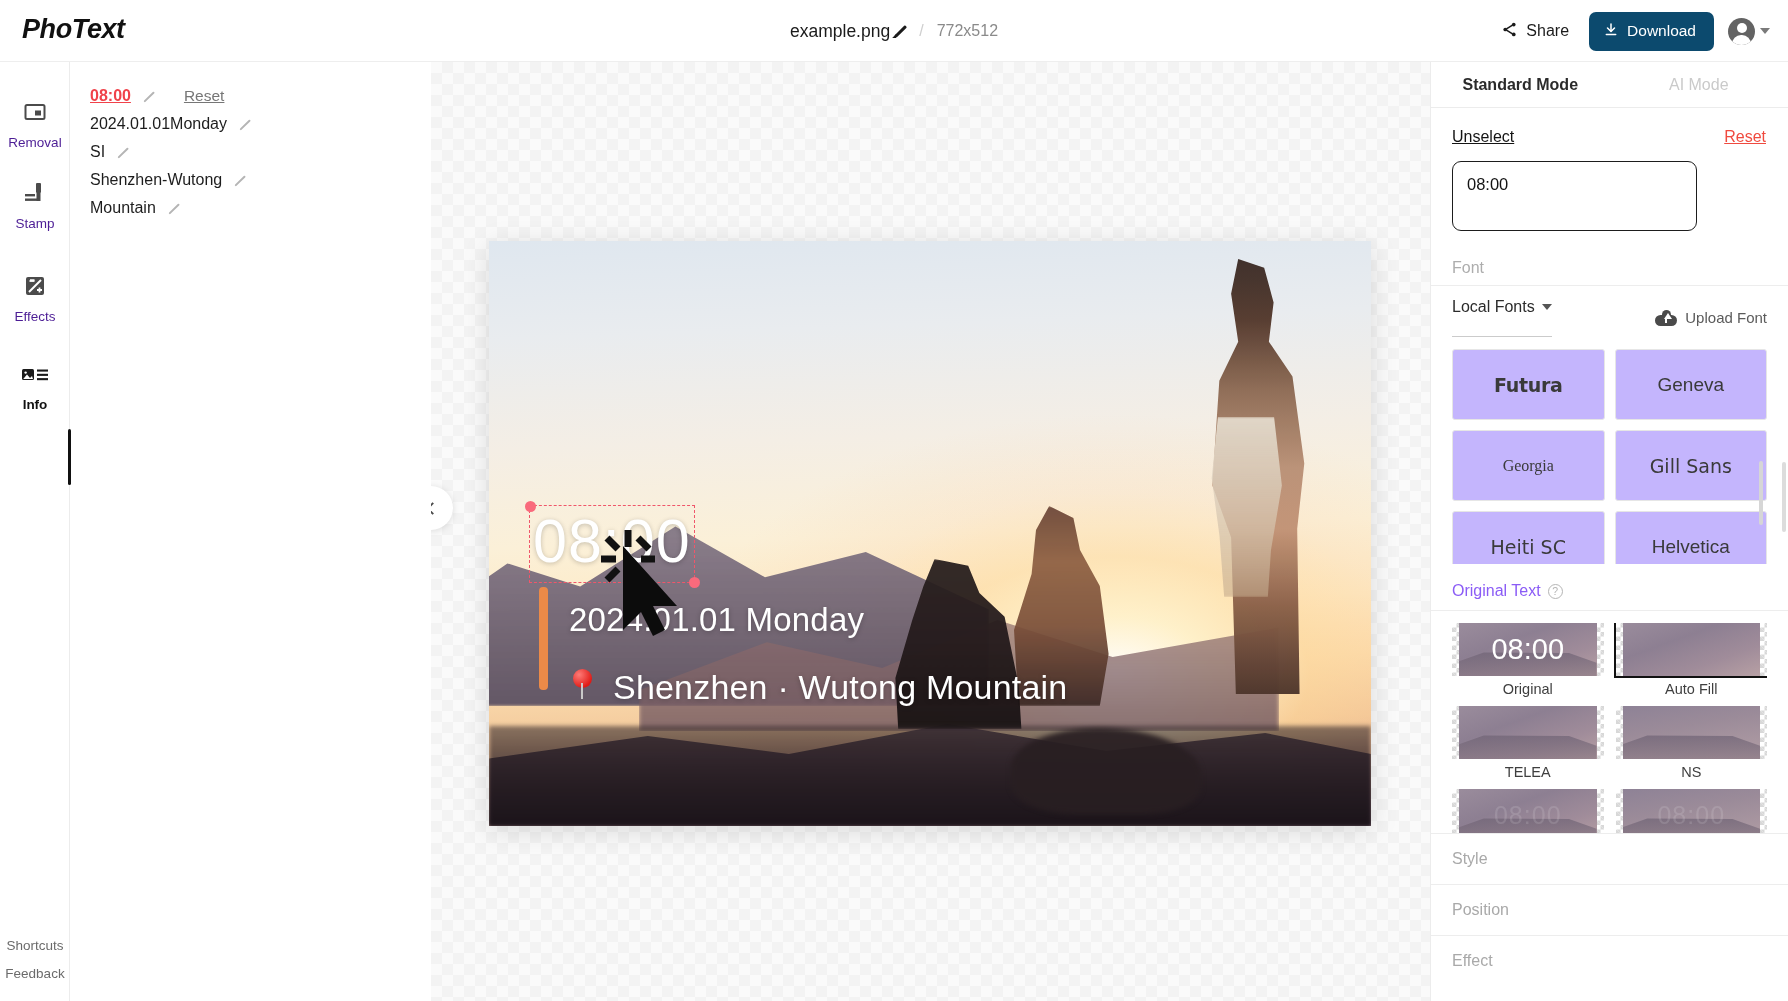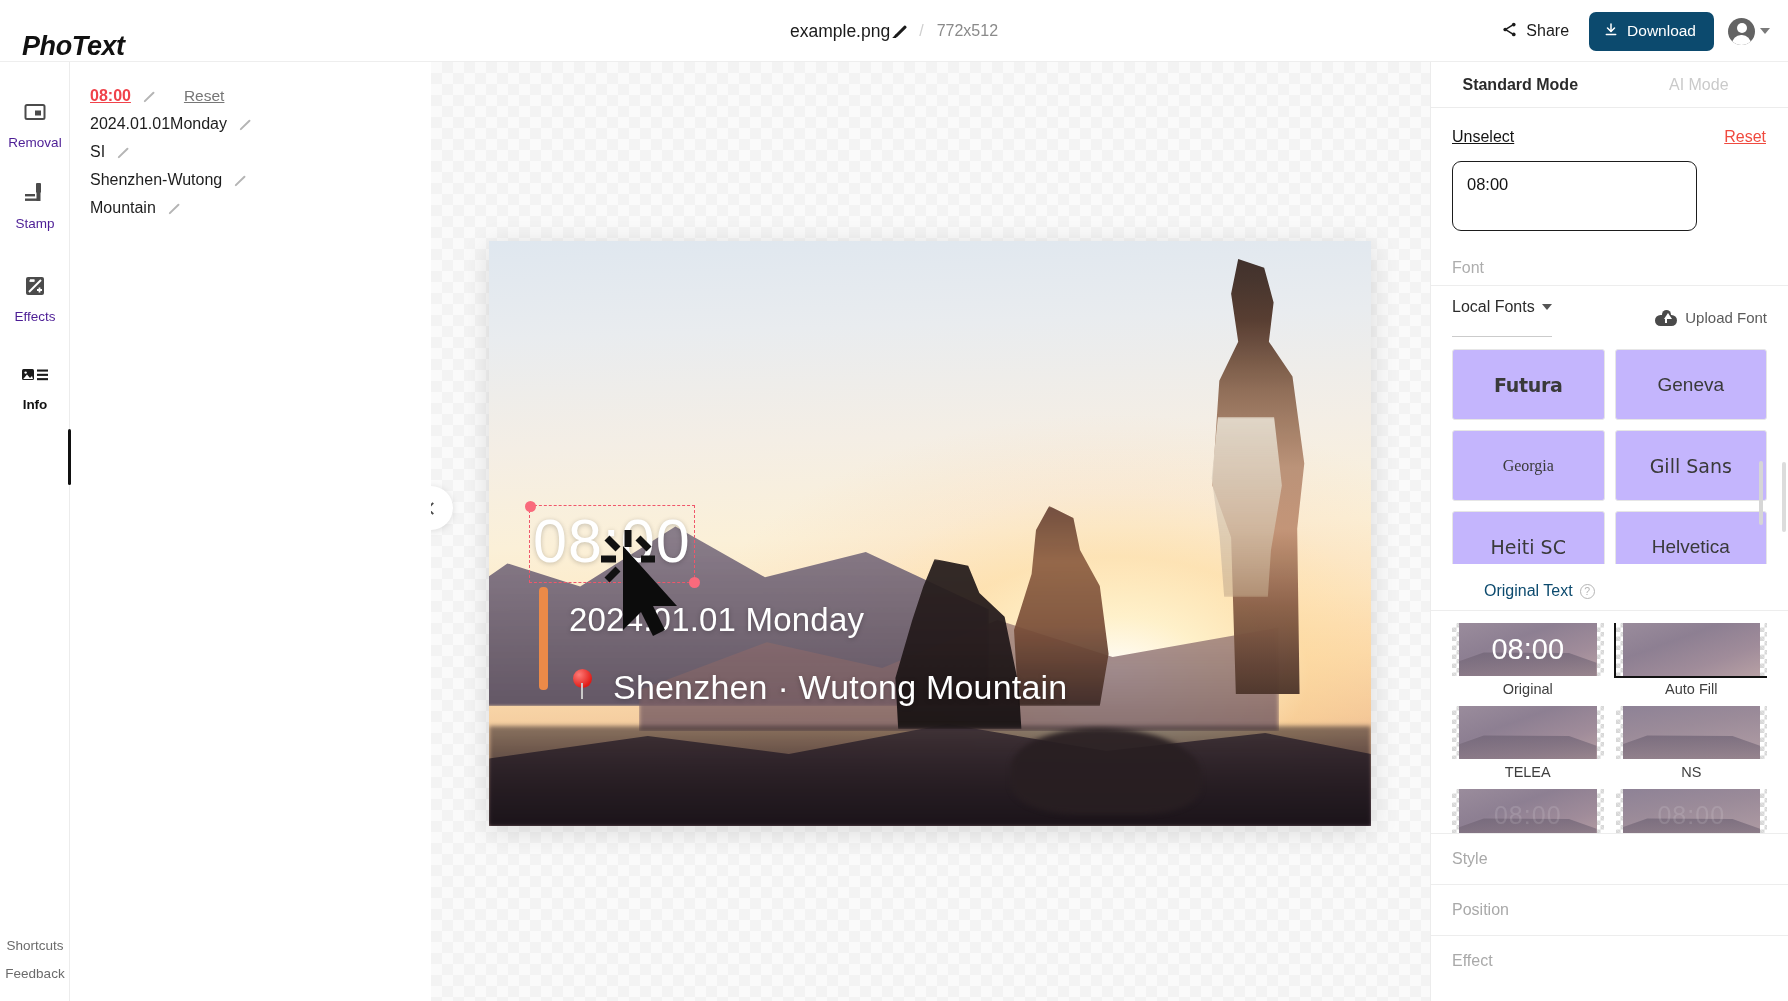--- a/index.html
+++ b/index.html
@@ -10,21 +10,21 @@
     overflow: hidden;
   }
   .app { position: relative; width: 1788px; height: 1001px; }
 
   
   .topbar {
     position: absolute; top: 0; left: 0; width: 1788px; height: 62px;
     border-bottom: 1px solid #eeeeee; background: #fff;
   }
   .logo {
-    position: absolute; left: 22px; top: 31px;
+    position: absolute; left: 22px; top: 14px;
     font-size: 27px; font-weight: 700; font-style: italic;
     letter-spacing: -0.4px; color: #111;
   }
   .doc-center {
     position: absolute; left: 0; top: 0; width: 1788px; height: 62px;
     display: flex; align-items: center; justify-content: center; gap: 0px;
   }
   .doc-name { font-size: 17.5px; color: #1b1b1b; font-weight: 400; }
   .pencil-head {
     display: inline-block; width: 14px; height: 14px; margin-left: 2px;
@@ -354,21 +354,21 @@
   .ff-helv { font-family: "Liberation Sans", sans-serif; }
   .font-scroll {
     position: absolute; right: 4px; top: 112px; width: 4px; height: 64px;
     background: #d6d6d6; border-radius: 2px;
   }
 
   .orig-head {
     display: flex; align-items: center; gap: 7px;
     padding: 18px 21px 10px 21px;
   }
-  .orig-head .ot { font-size: 16px; color: #0c4a6e; margin-left: 32px; }
+  .orig-head .ot { font-size: 16px; color: #8b5cf6; }
   .qmark {
     width: 15px; height: 15px; border-radius: 50%; border: 1.3px solid #b5b5b5;
     color: #b5b5b5; font-size: 10.5px; display:flex; align-items:center; justify-content:center;
     font-family: inherit;
   }
   .thumb-grid {
     margin: 12px 21px 0 21px; display: grid;
     grid-template-columns: 1fr 1fr; gap: 9px 12px;
     height: 210px; overflow: hidden;
   }

